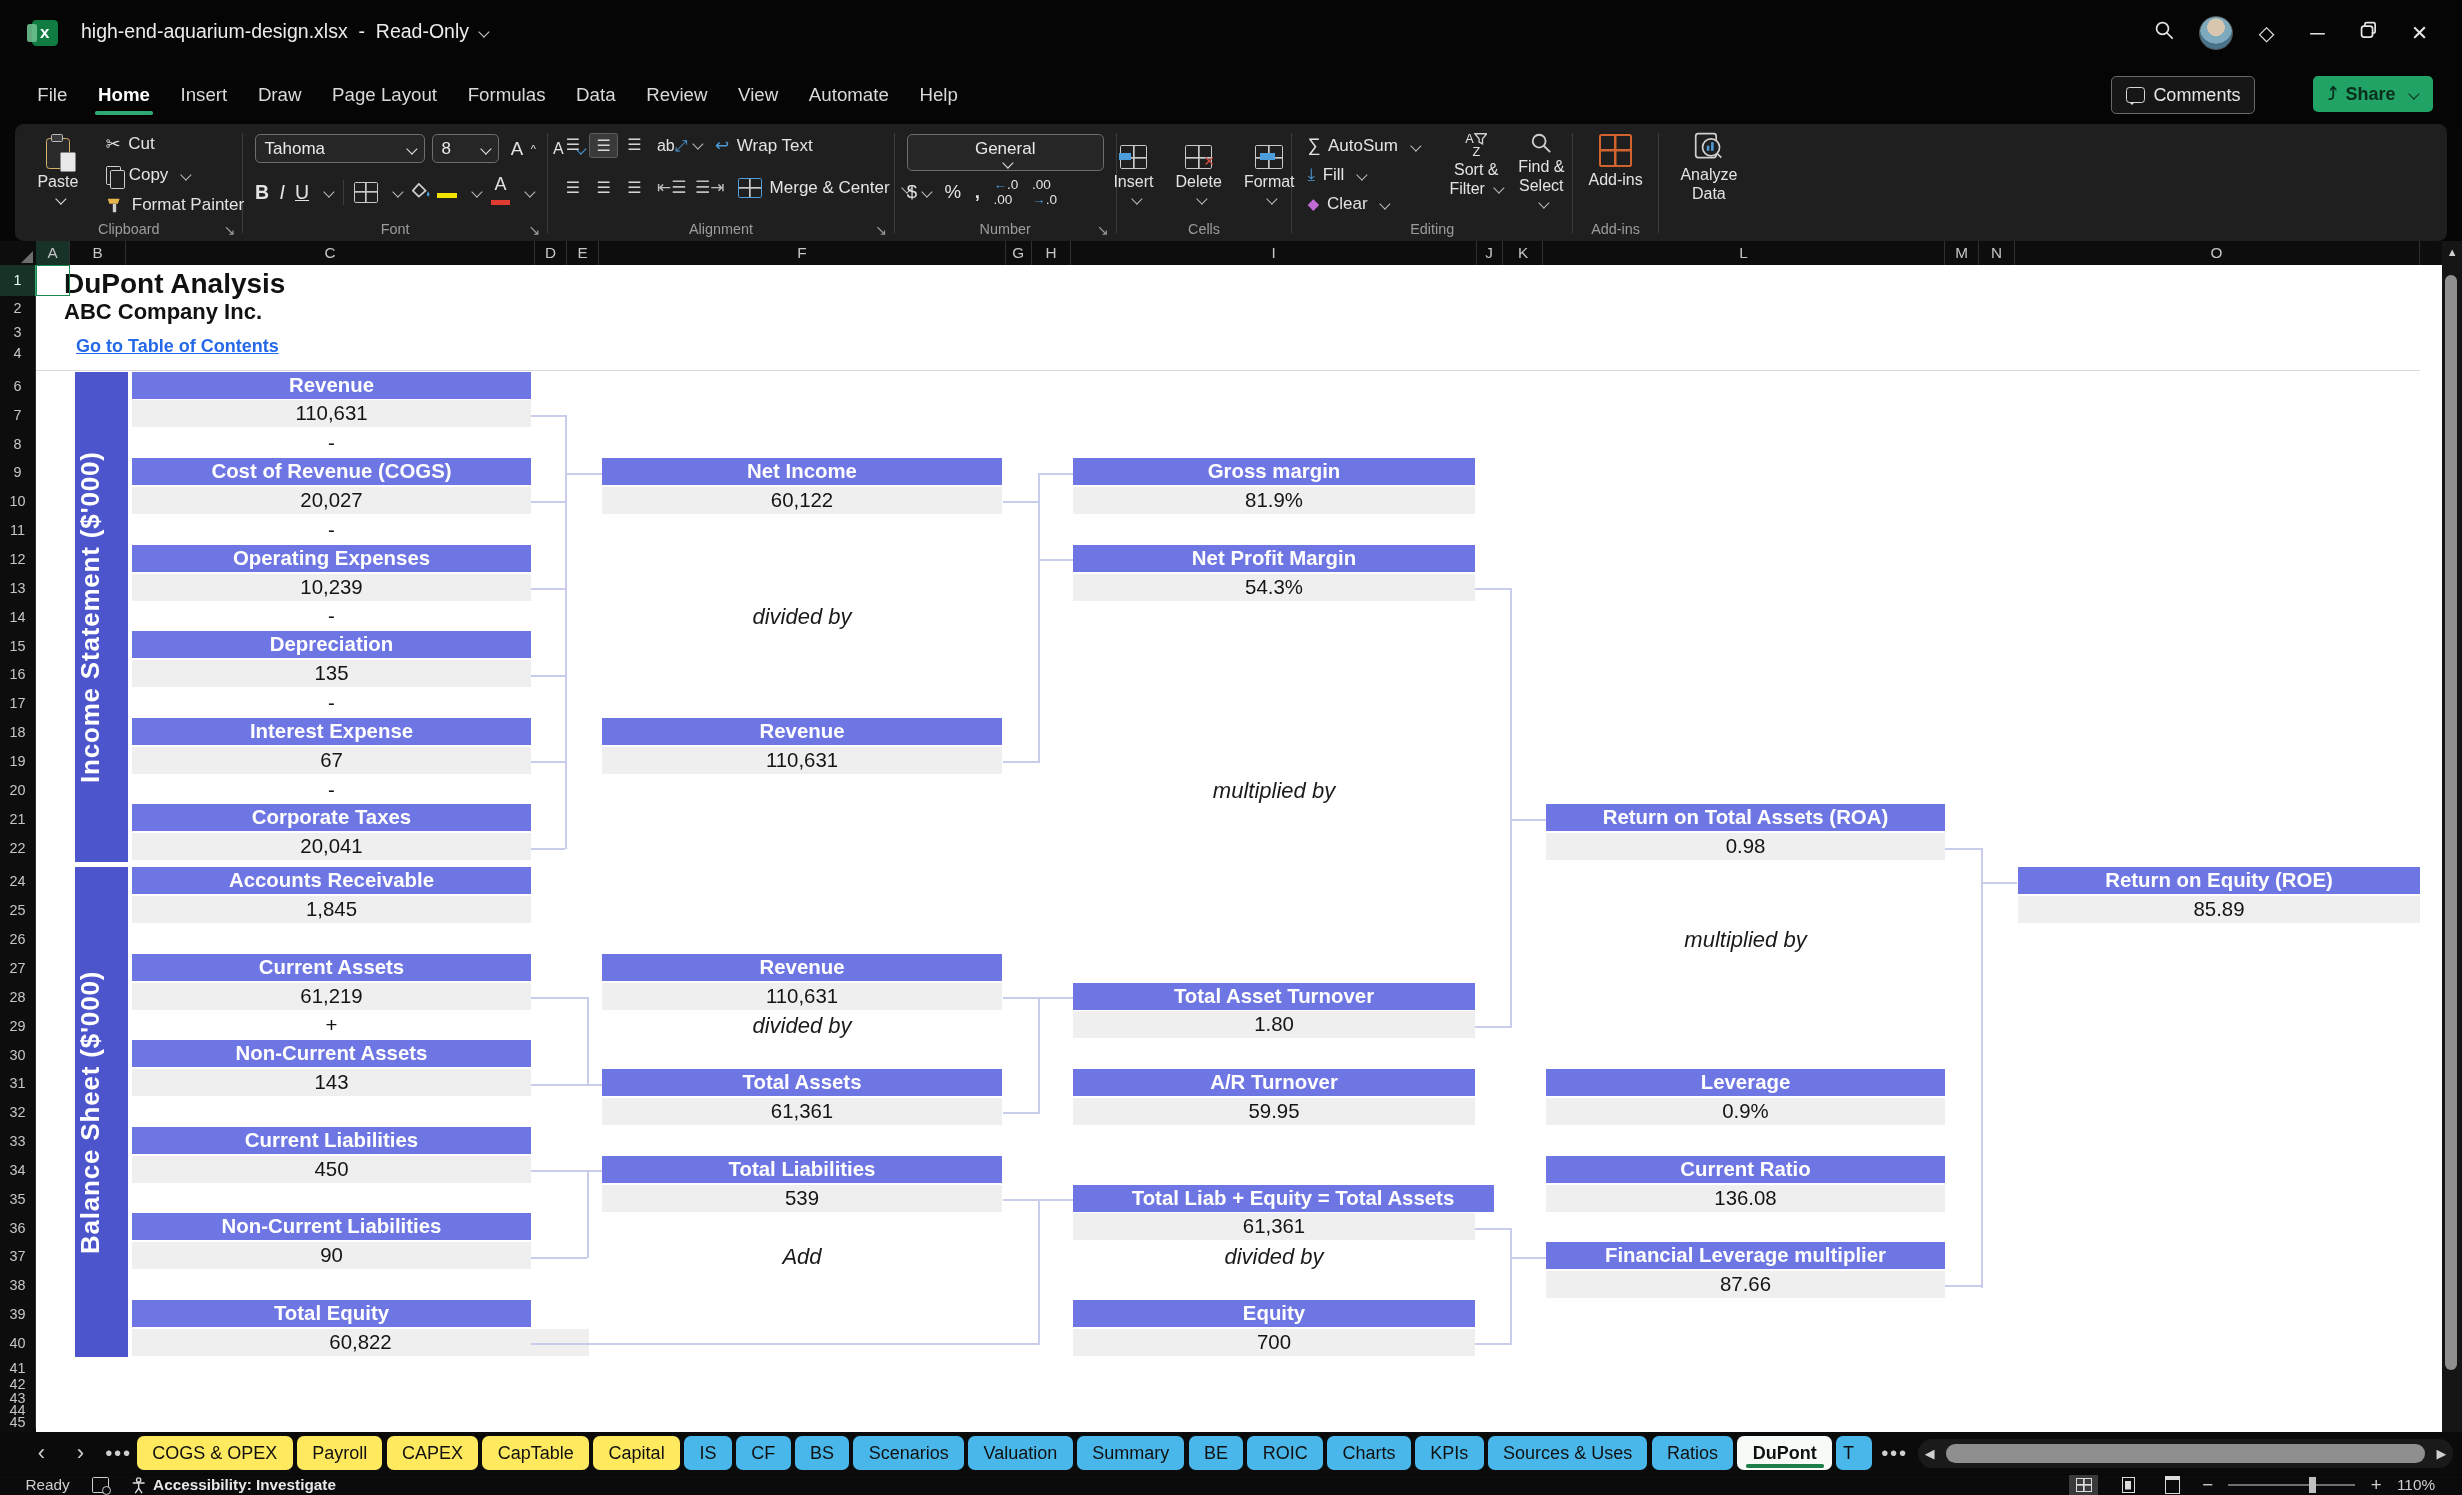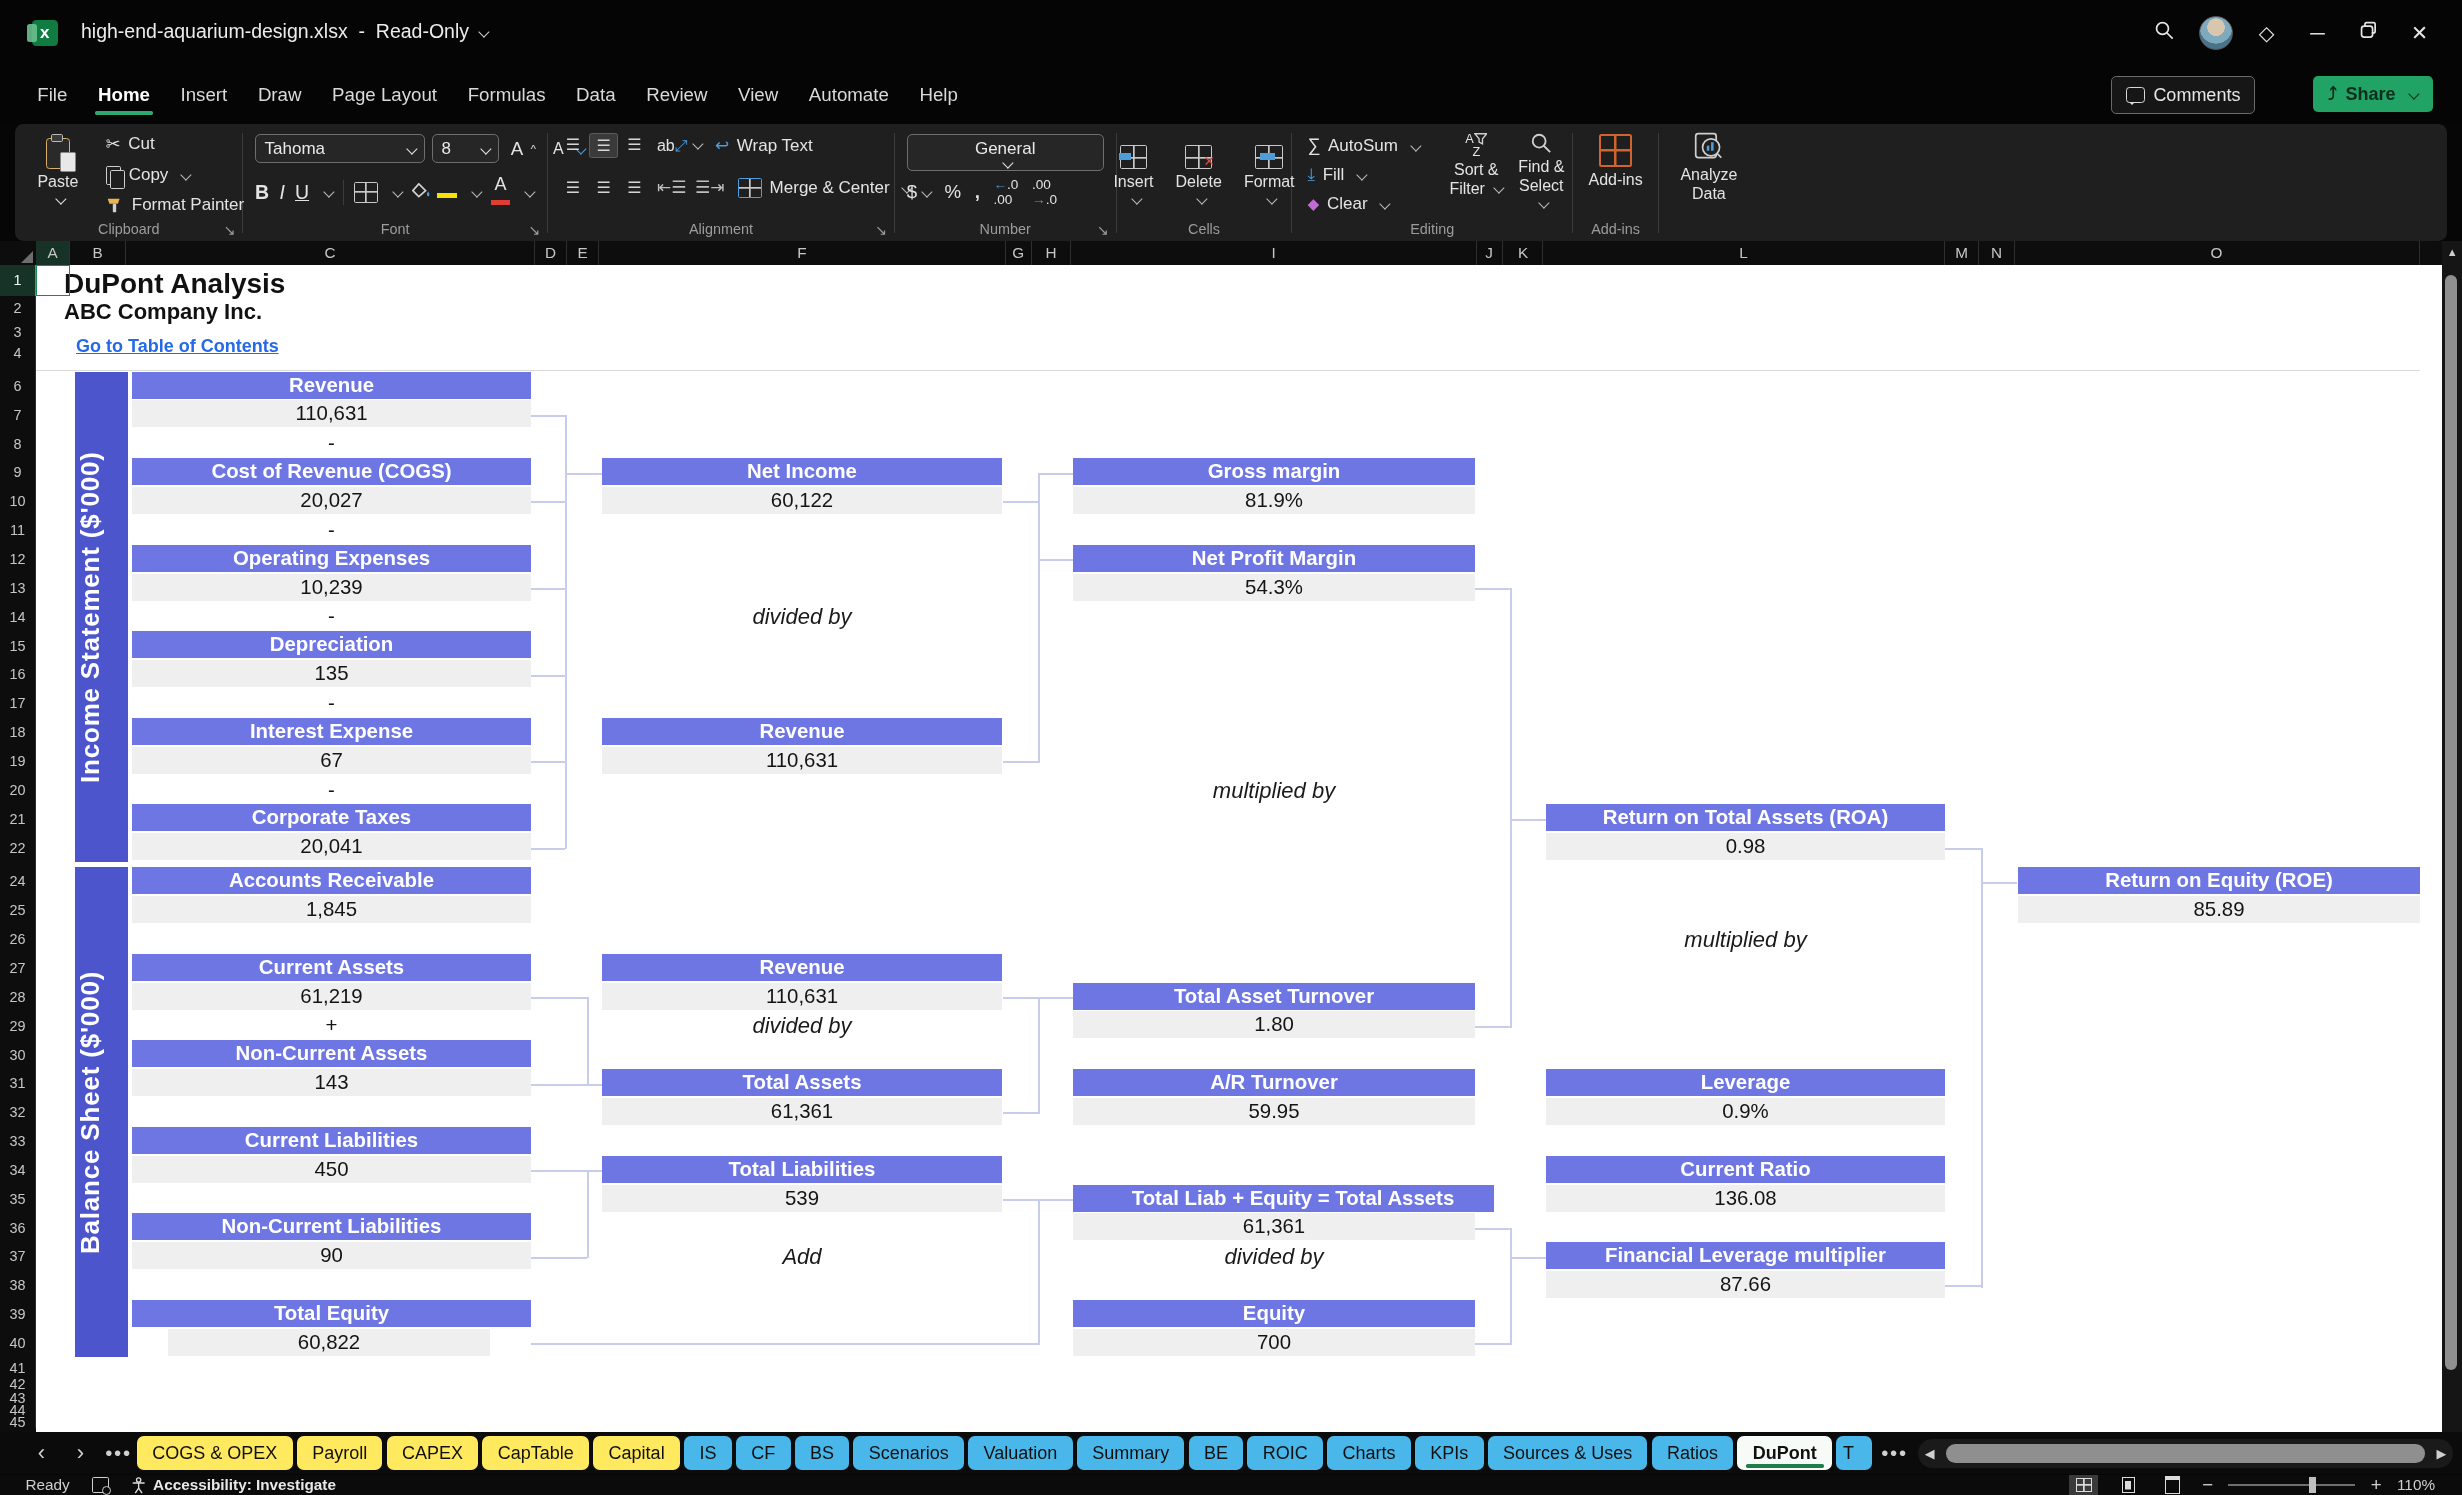--- a/index.html
+++ b/index.html
@@ -486,21 +486,21 @@
       <div class="bx-v abs" style="left: 132px; top: 896px; width: 399px;">1,845</div>
       <div class="bx-h abs" style="left: 132px; top: 954px; width: 399px;">Current Assets</div>
       <div class="bx-v abs" style="left: 132px; top: 983px; width: 399px;">61,219</div>
       <div class="bx-h abs" style="left: 132px; top: 1040px; width: 399px;">Non-Current Assets</div>
       <div class="bx-v abs" style="left: 132px; top: 1069px; width: 399px;">143</div>
       <div class="bx-h abs" style="left: 132px; top: 1127px; width: 399px;">Current Liabilities</div>
       <div class="bx-v abs" style="left: 132px; top: 1156px; width: 399px;">450</div>
       <div class="bx-h abs" style="left: 132px; top: 1213px; width: 399px;">Non-Current Liabilities</div>
       <div class="bx-v abs" style="left: 132px; top: 1242px; width: 399px;">90</div>
       <div class="bx-h abs" style="left: 132px; top: 1300px; width: 399px;">Total Equity</div>
-      <div class="bx-v abs" style="left: 132px; top: 1329px; width: 322px; margin-left: 36px;">60,822</div>
+      <div class="bx-v abs" style="left: 132px; top: 1329px; width: 457px;">60,822</div>
       <div class="bx-h abs" style="left: 602px; top: 458px; width: 400px;">Net Income</div>
       <div class="bx-v abs" style="left: 602px; top: 487px; width: 400px;">60,122</div>
       <div class="bx-h abs" style="left: 602px; top: 718px; width: 400px;">Revenue</div>
       <div class="bx-v abs" style="left: 602px; top: 747px; width: 400px;">110,631</div>
       <div class="bx-h abs" style="left: 602px; top: 954px; width: 400px;">Revenue</div>
       <div class="bx-v abs" style="left: 602px; top: 983px; width: 400px;">110,631</div>
       <div class="bx-h abs" style="left: 602px; top: 1069px; width: 400px;">Total Assets</div>
       <div class="bx-v abs" style="left: 602px; top: 1098px; width: 400px;">61,361</div>
       <div class="bx-h abs" style="left: 602px; top: 1156px; width: 400px;">Total Liabilities</div>
       <div class="bx-v abs" style="left: 602px; top: 1185px; width: 400px;">539</div>

